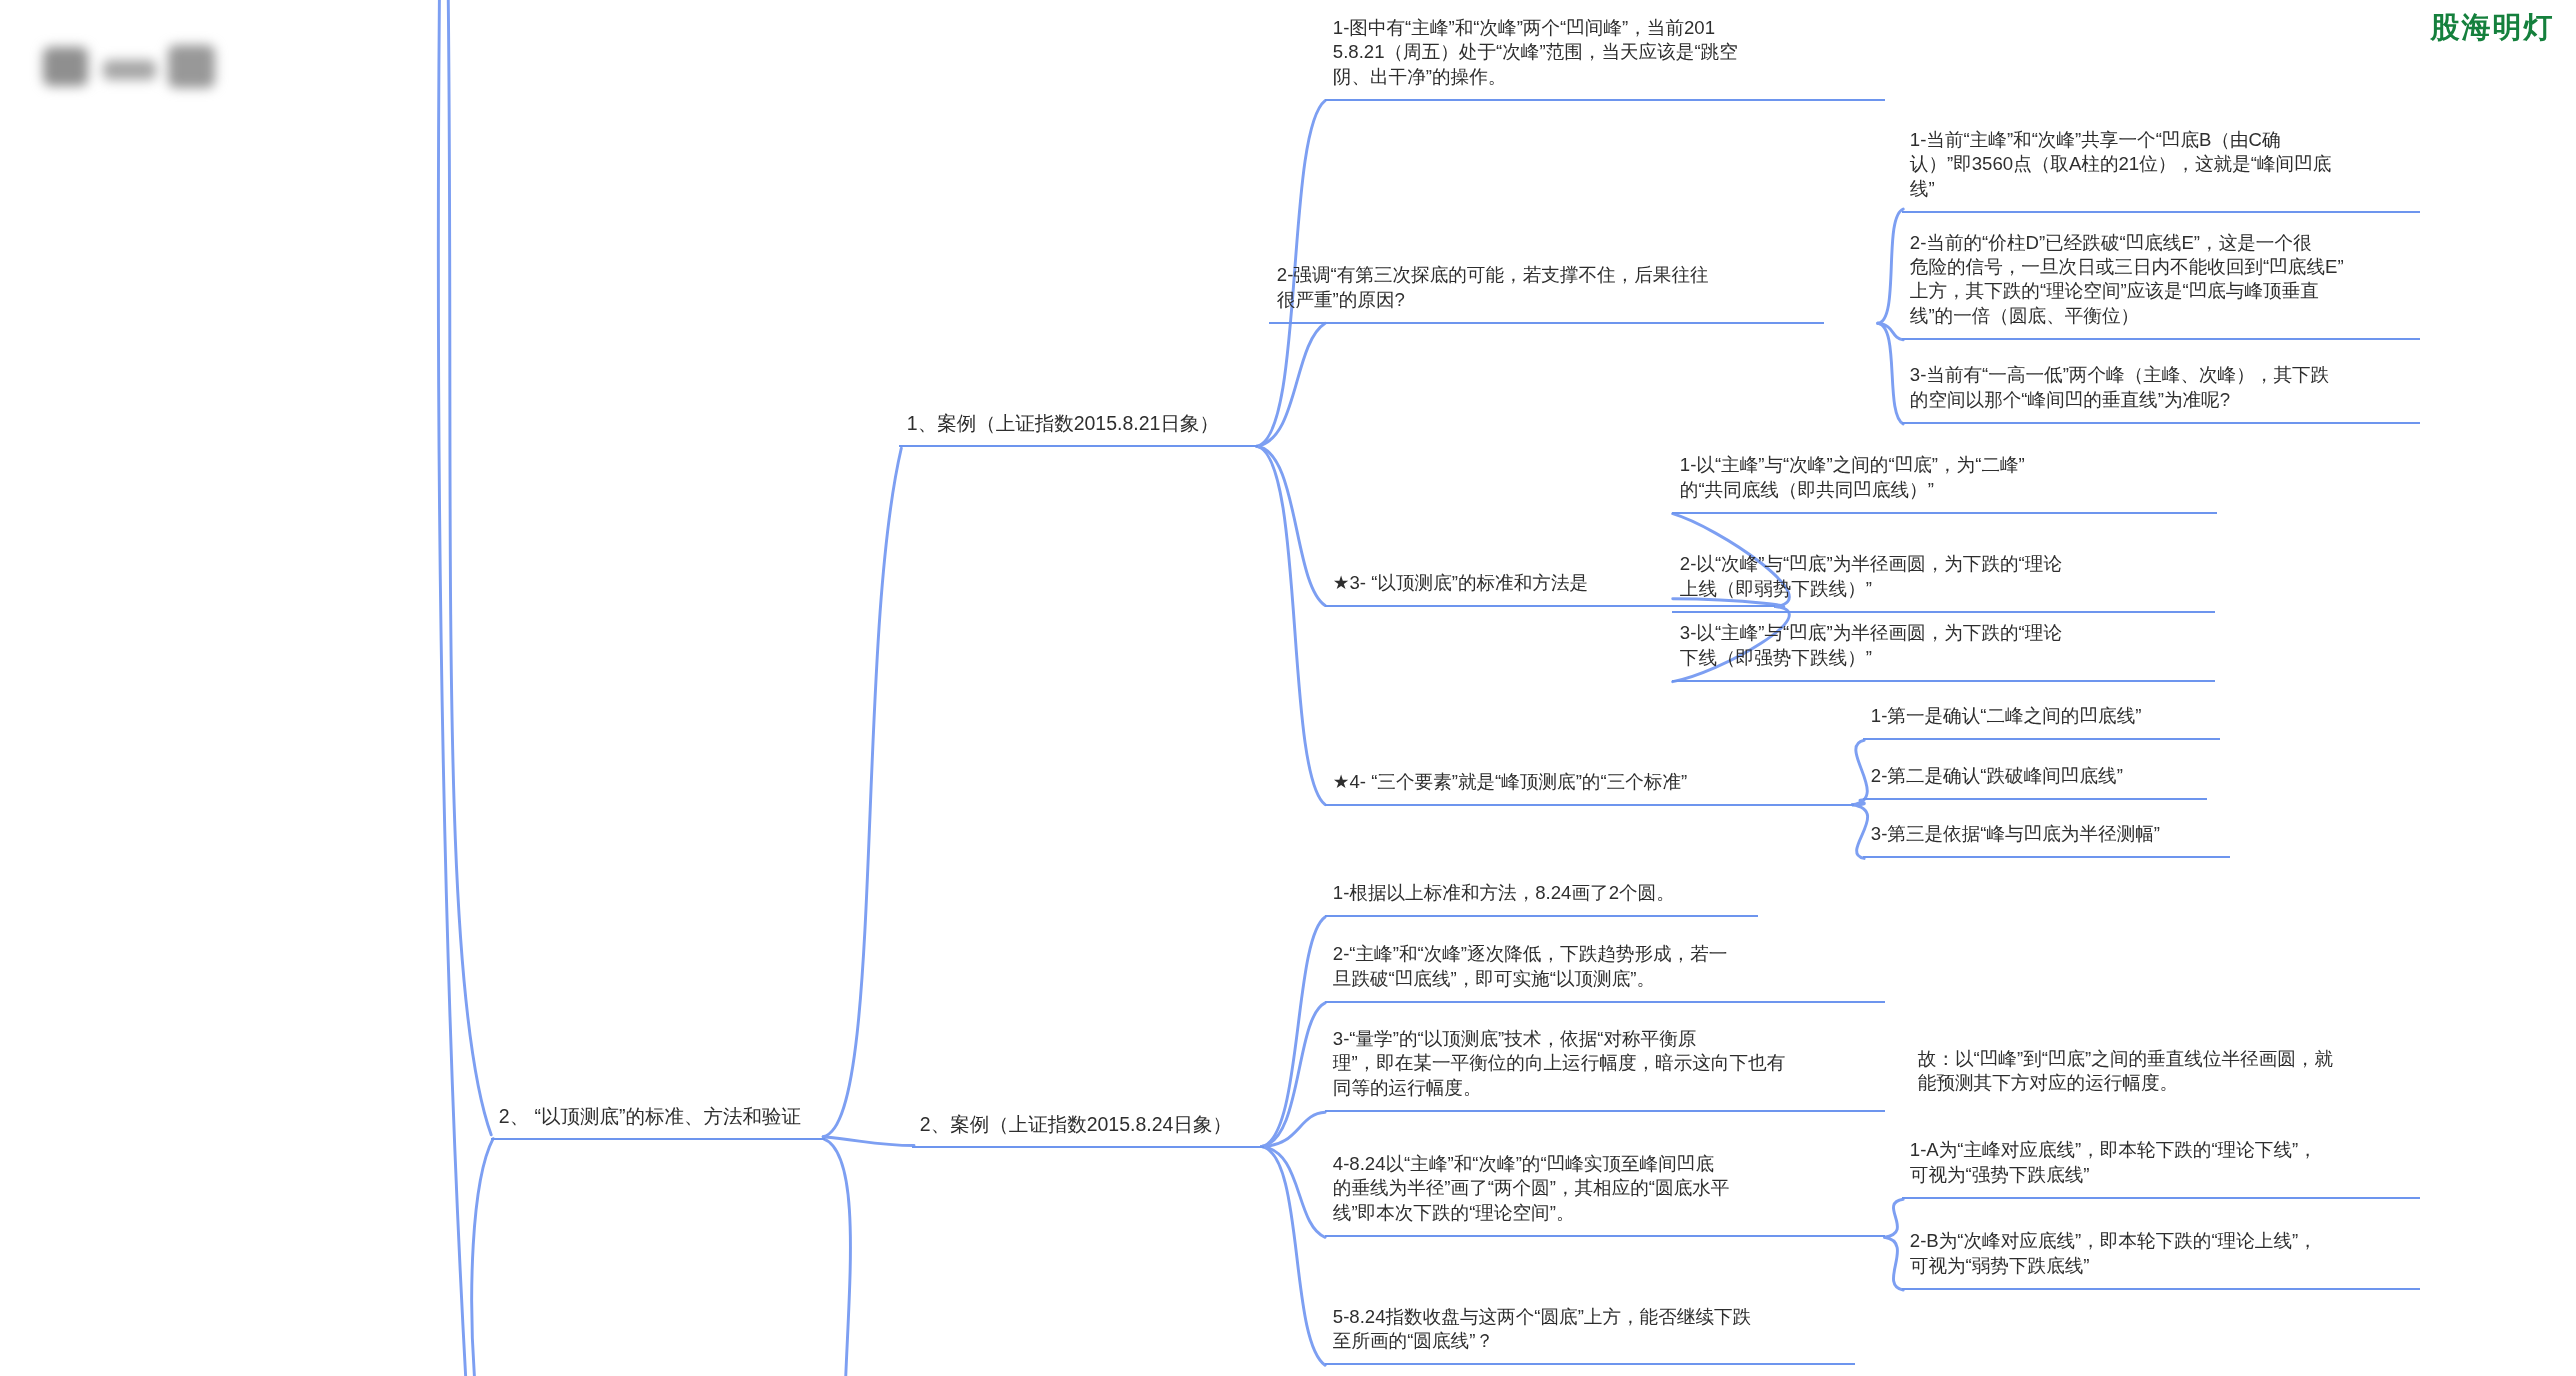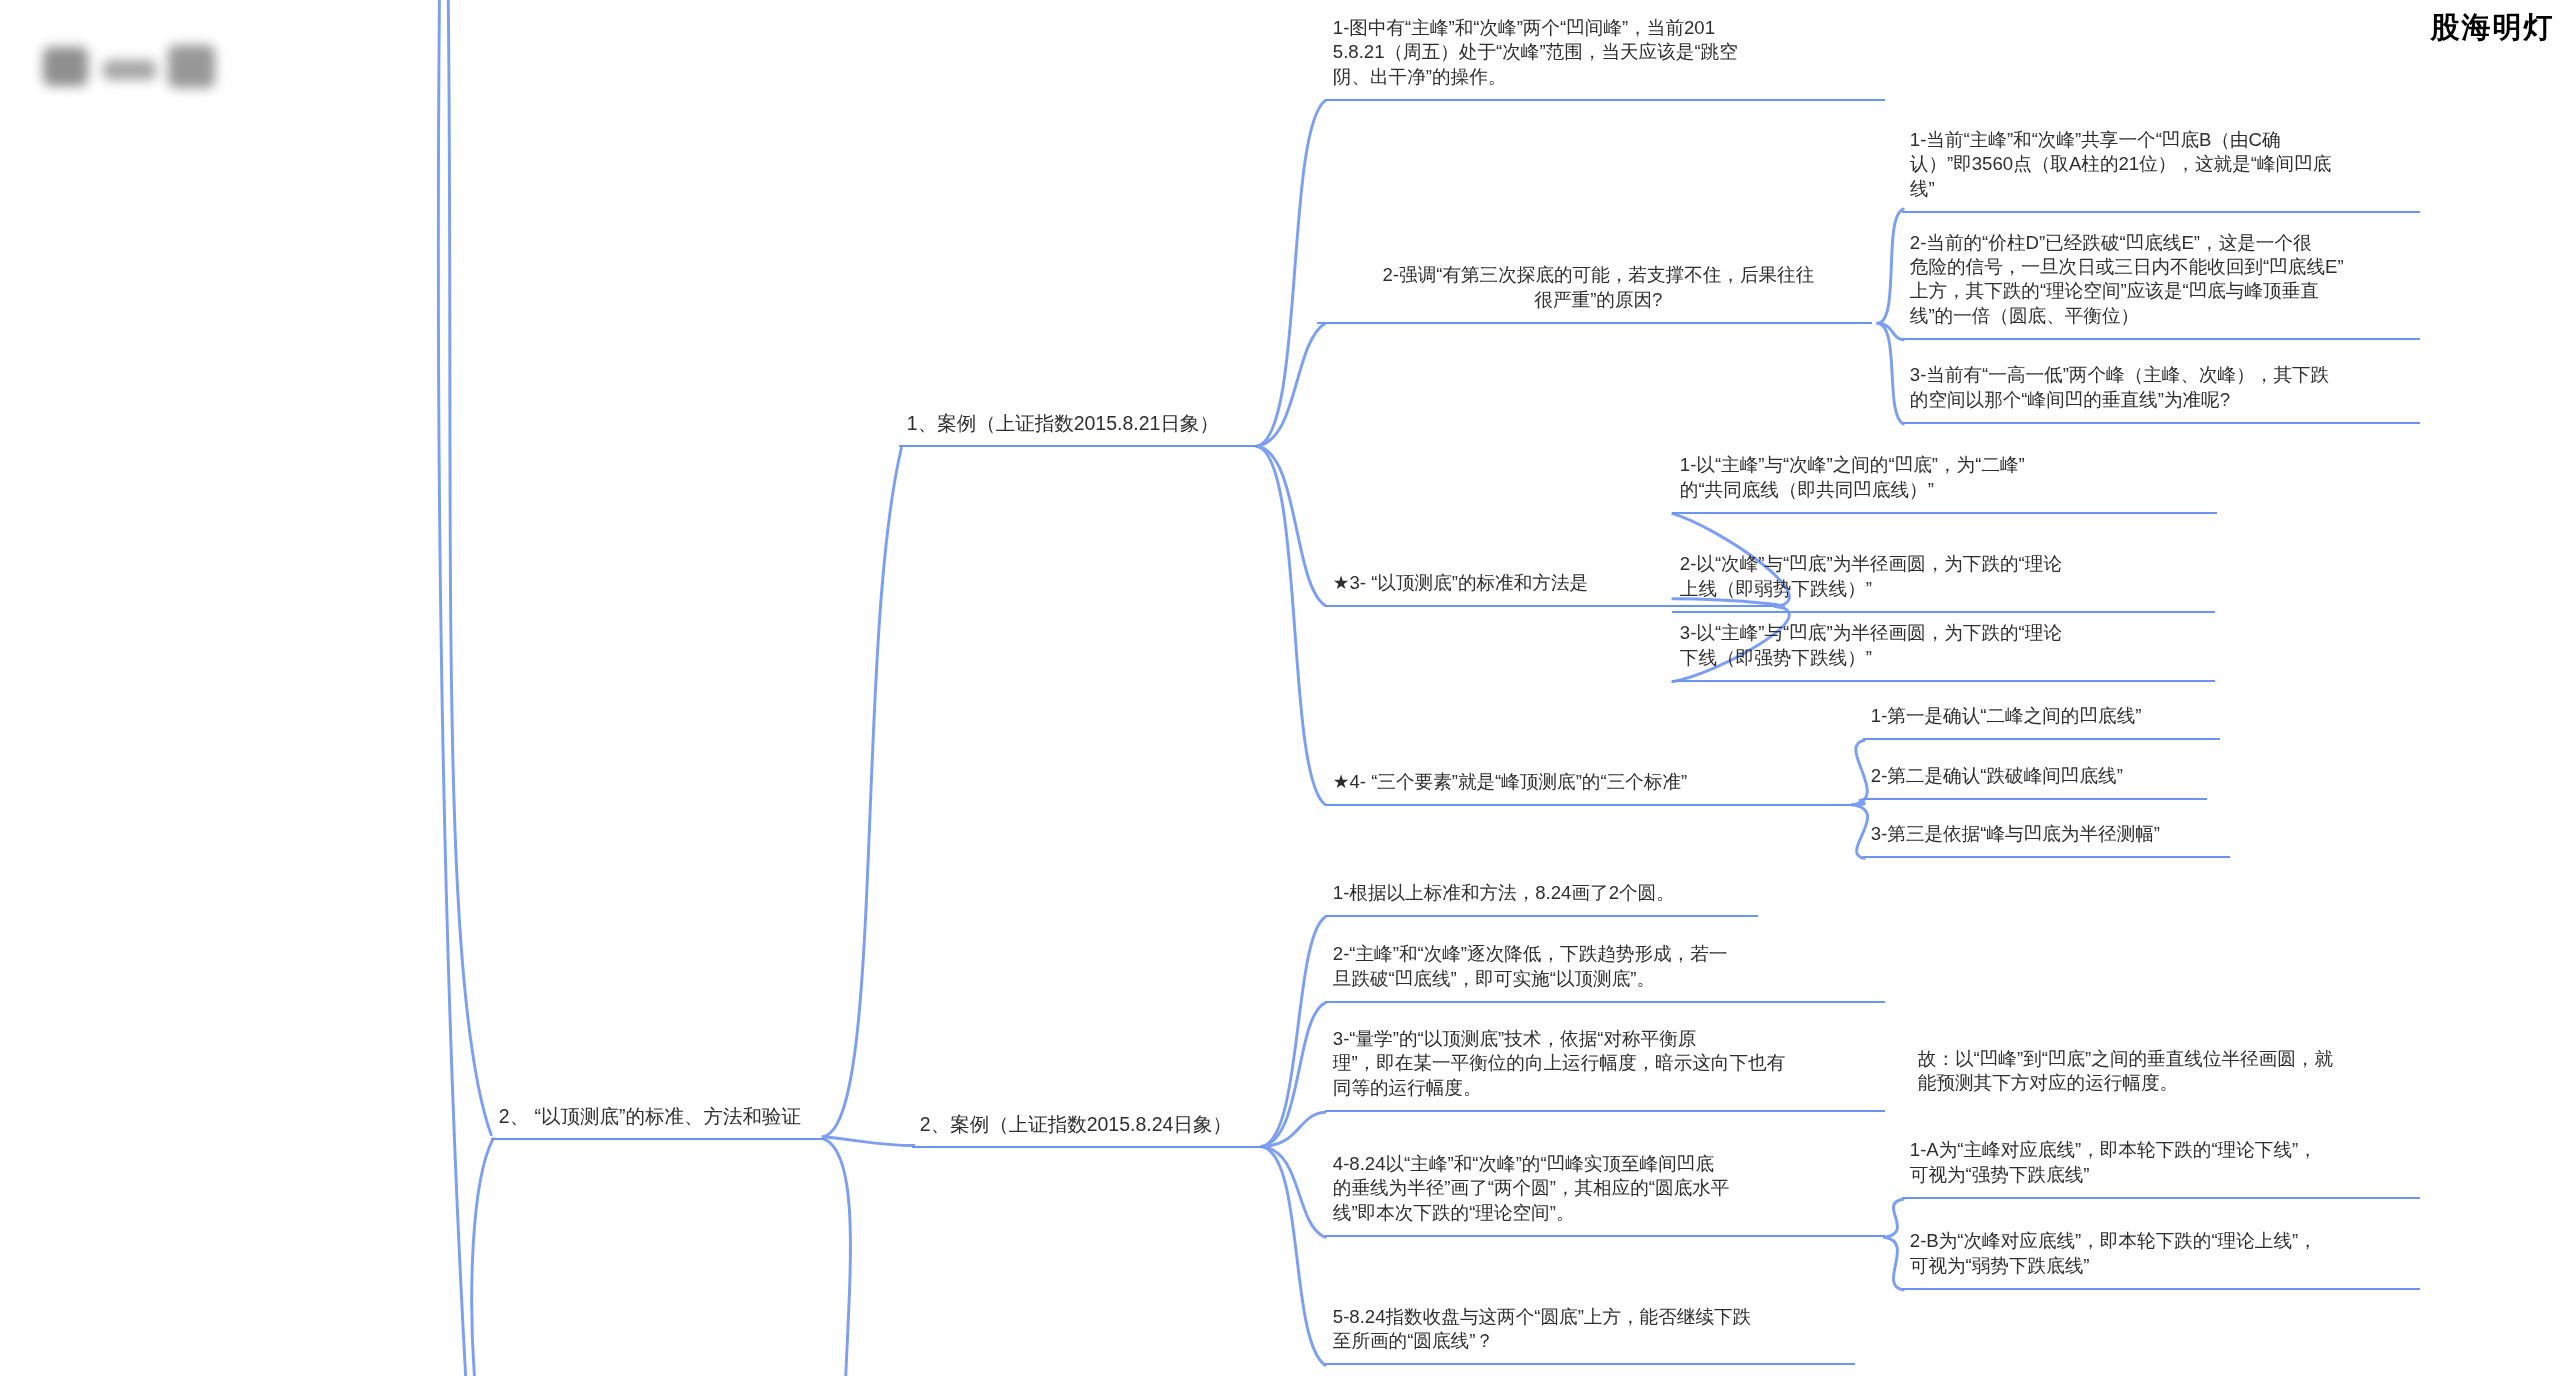--- a/index.html
+++ b/index.html
@@ -18,21 +18,21 @@
     line-height:24.4px;
     color:#2e2e2e;
     border-bottom:2.9px solid #6d95ee;
     padding:0 0 9.8px 7.8px;
     box-sizing:border-box;
   }
   .title{font-size:19.5px;}
   .note{border-bottom:none;}
   .watermark{
     position:absolute;top:7.8px;right:21.5px;
-    font-size:29px;font-weight:bold;color:#000000;
+    font-size:29px;font-weight:bold;color:#15803d;
     letter-spacing:2px;
   }
   .logo-blur{position:absolute;left:39px;top:29px;width:195px;height:78px;filter:blur(5.9px);}
   .logo-blur .b1{position:absolute;left:3.9px;top:17.6px;width:45px;height:39px;background:#8f8f8f;border-radius:7.8px;}
   .logo-blur .b2{position:absolute;left:64px;top:31px;width:53px;height:19.5px;background:#a6a6a6;border-radius:5.9px;}
   .logo-blur .b3{position:absolute;left:129px;top:15.6px;width:47px;height:43px;background:#989898;border-radius:7.8px;}
 </style>
 </head>
 <body>
 
@@ -84,21 +84,21 @@
   <div class="watermark">股海明灯</div>
 
   <div class="node title" style="left:491px;bottom:237px;width:334px;">2、 “以顶测底”的标准、方法和验证</div>
 
   <div class="node title" style="left:899px;bottom:930px;width:359px;margin-top:28px;">1、案例（上证指数2015.8.21日象）</div>
   <div class="node title" style="left:912px;bottom:229px;width:352px;">2、案例（上证指数2015.8.24日象）</div>
 
   <div class="node" style="left:1325px;bottom:1276px;width:560px;">1-图中有“主峰”和“次峰”两个“凹间峰”，当前201
 5.8.21（周五）处于“次峰”范围，当天应该是“跳空
 阴、出干净”的操作。</div>
-  <div class="node" style="left:1317px;bottom:1053px;width:555px;text-align:center;">2-强调“有第三次探底的可能，若支撑不住，后果往往
+  <div class="node" style="left:1269px;bottom:1053px;width:555px;">2-强调“有第三次探底的可能，若支撑不住，后果往往
 很严重”的原因?</div>
   <div class="node" style="left:1325px;bottom:770px;width:450px;">★3- “以顶测底”的标准和方法是</div>
   <div class="node" style="left:1325px;bottom:571px;width:529px;">★4- “三个要素”就是“峰顶测底”的“三个标准”</div>
 
   <div class="node" style="left:1902px;bottom:1164px;width:518px;">1-当前“主峰”和“次峰”共享一个“凹底B（由C确
 认）”即3560点（取A柱的21位），这就是“峰间凹底
 线”</div>
   <div class="node" style="left:1902px;bottom:1037px;width:518px;">2-当前的“价柱D”已经跌破“凹底线E”，这是一个很
 危险的信号，一旦次日或三日内不能收回到“凹底线E”
 上方，其下跌的“理论空间”应该是“凹底与峰顶垂直

